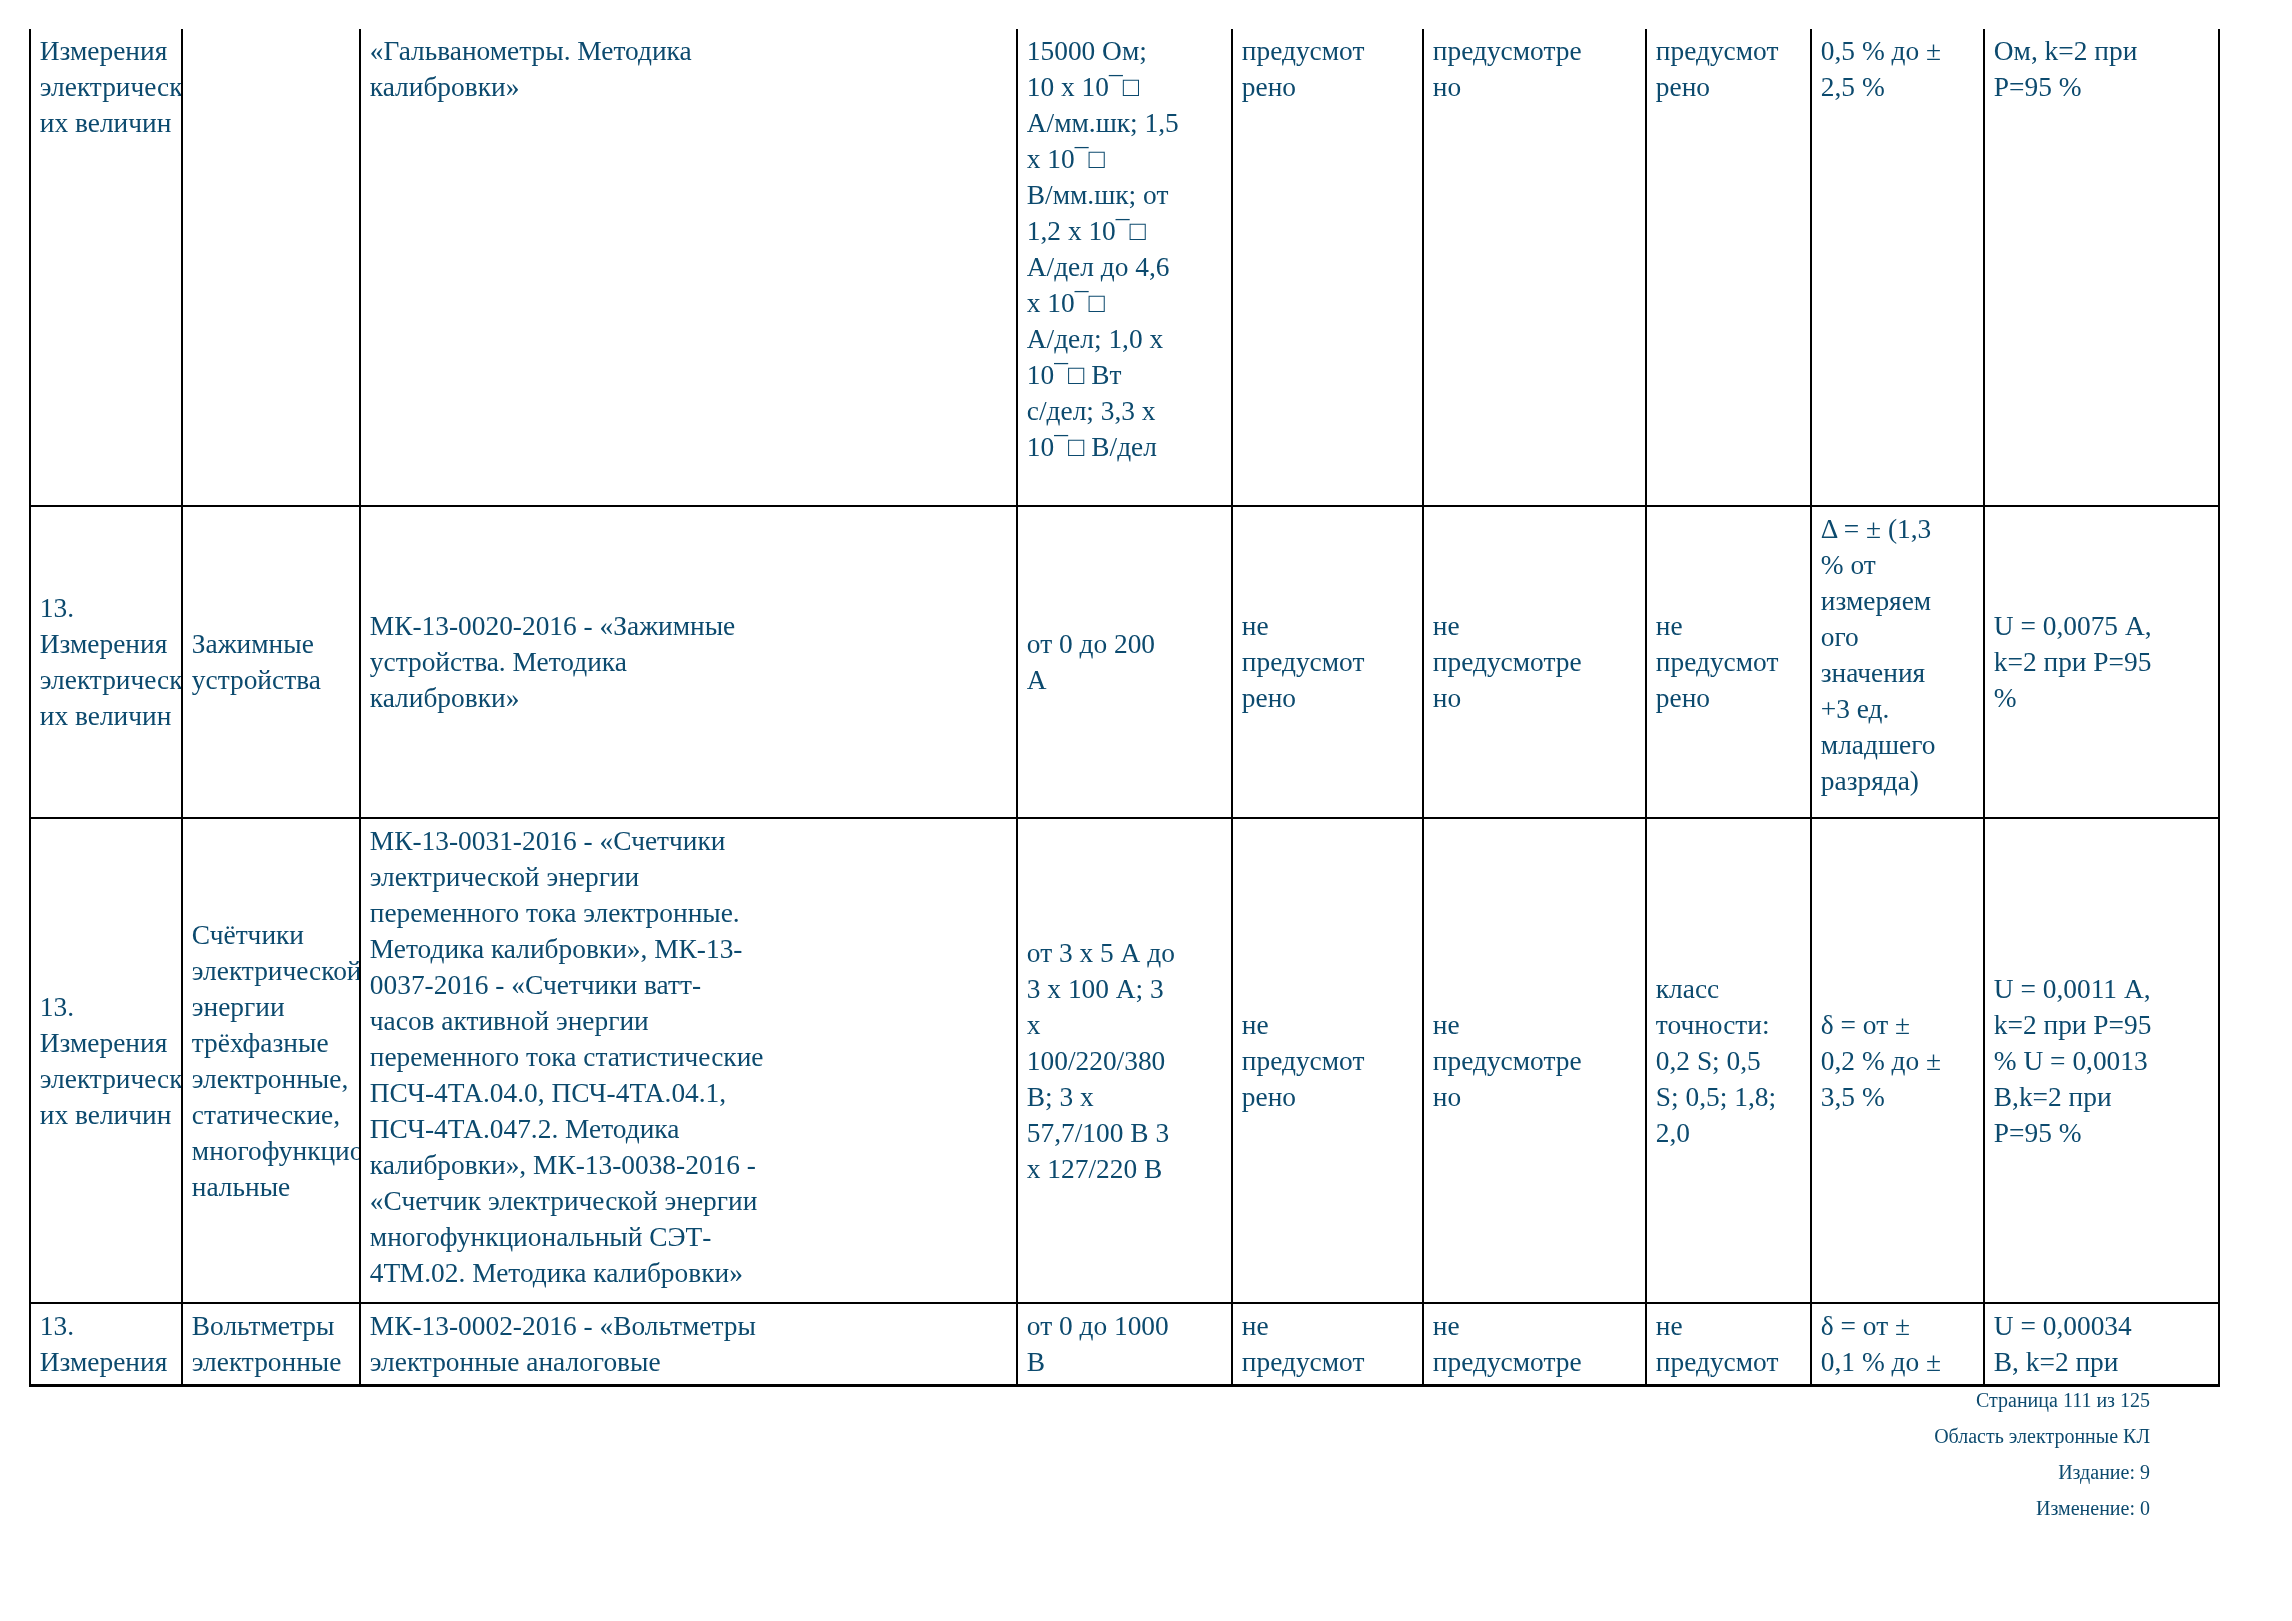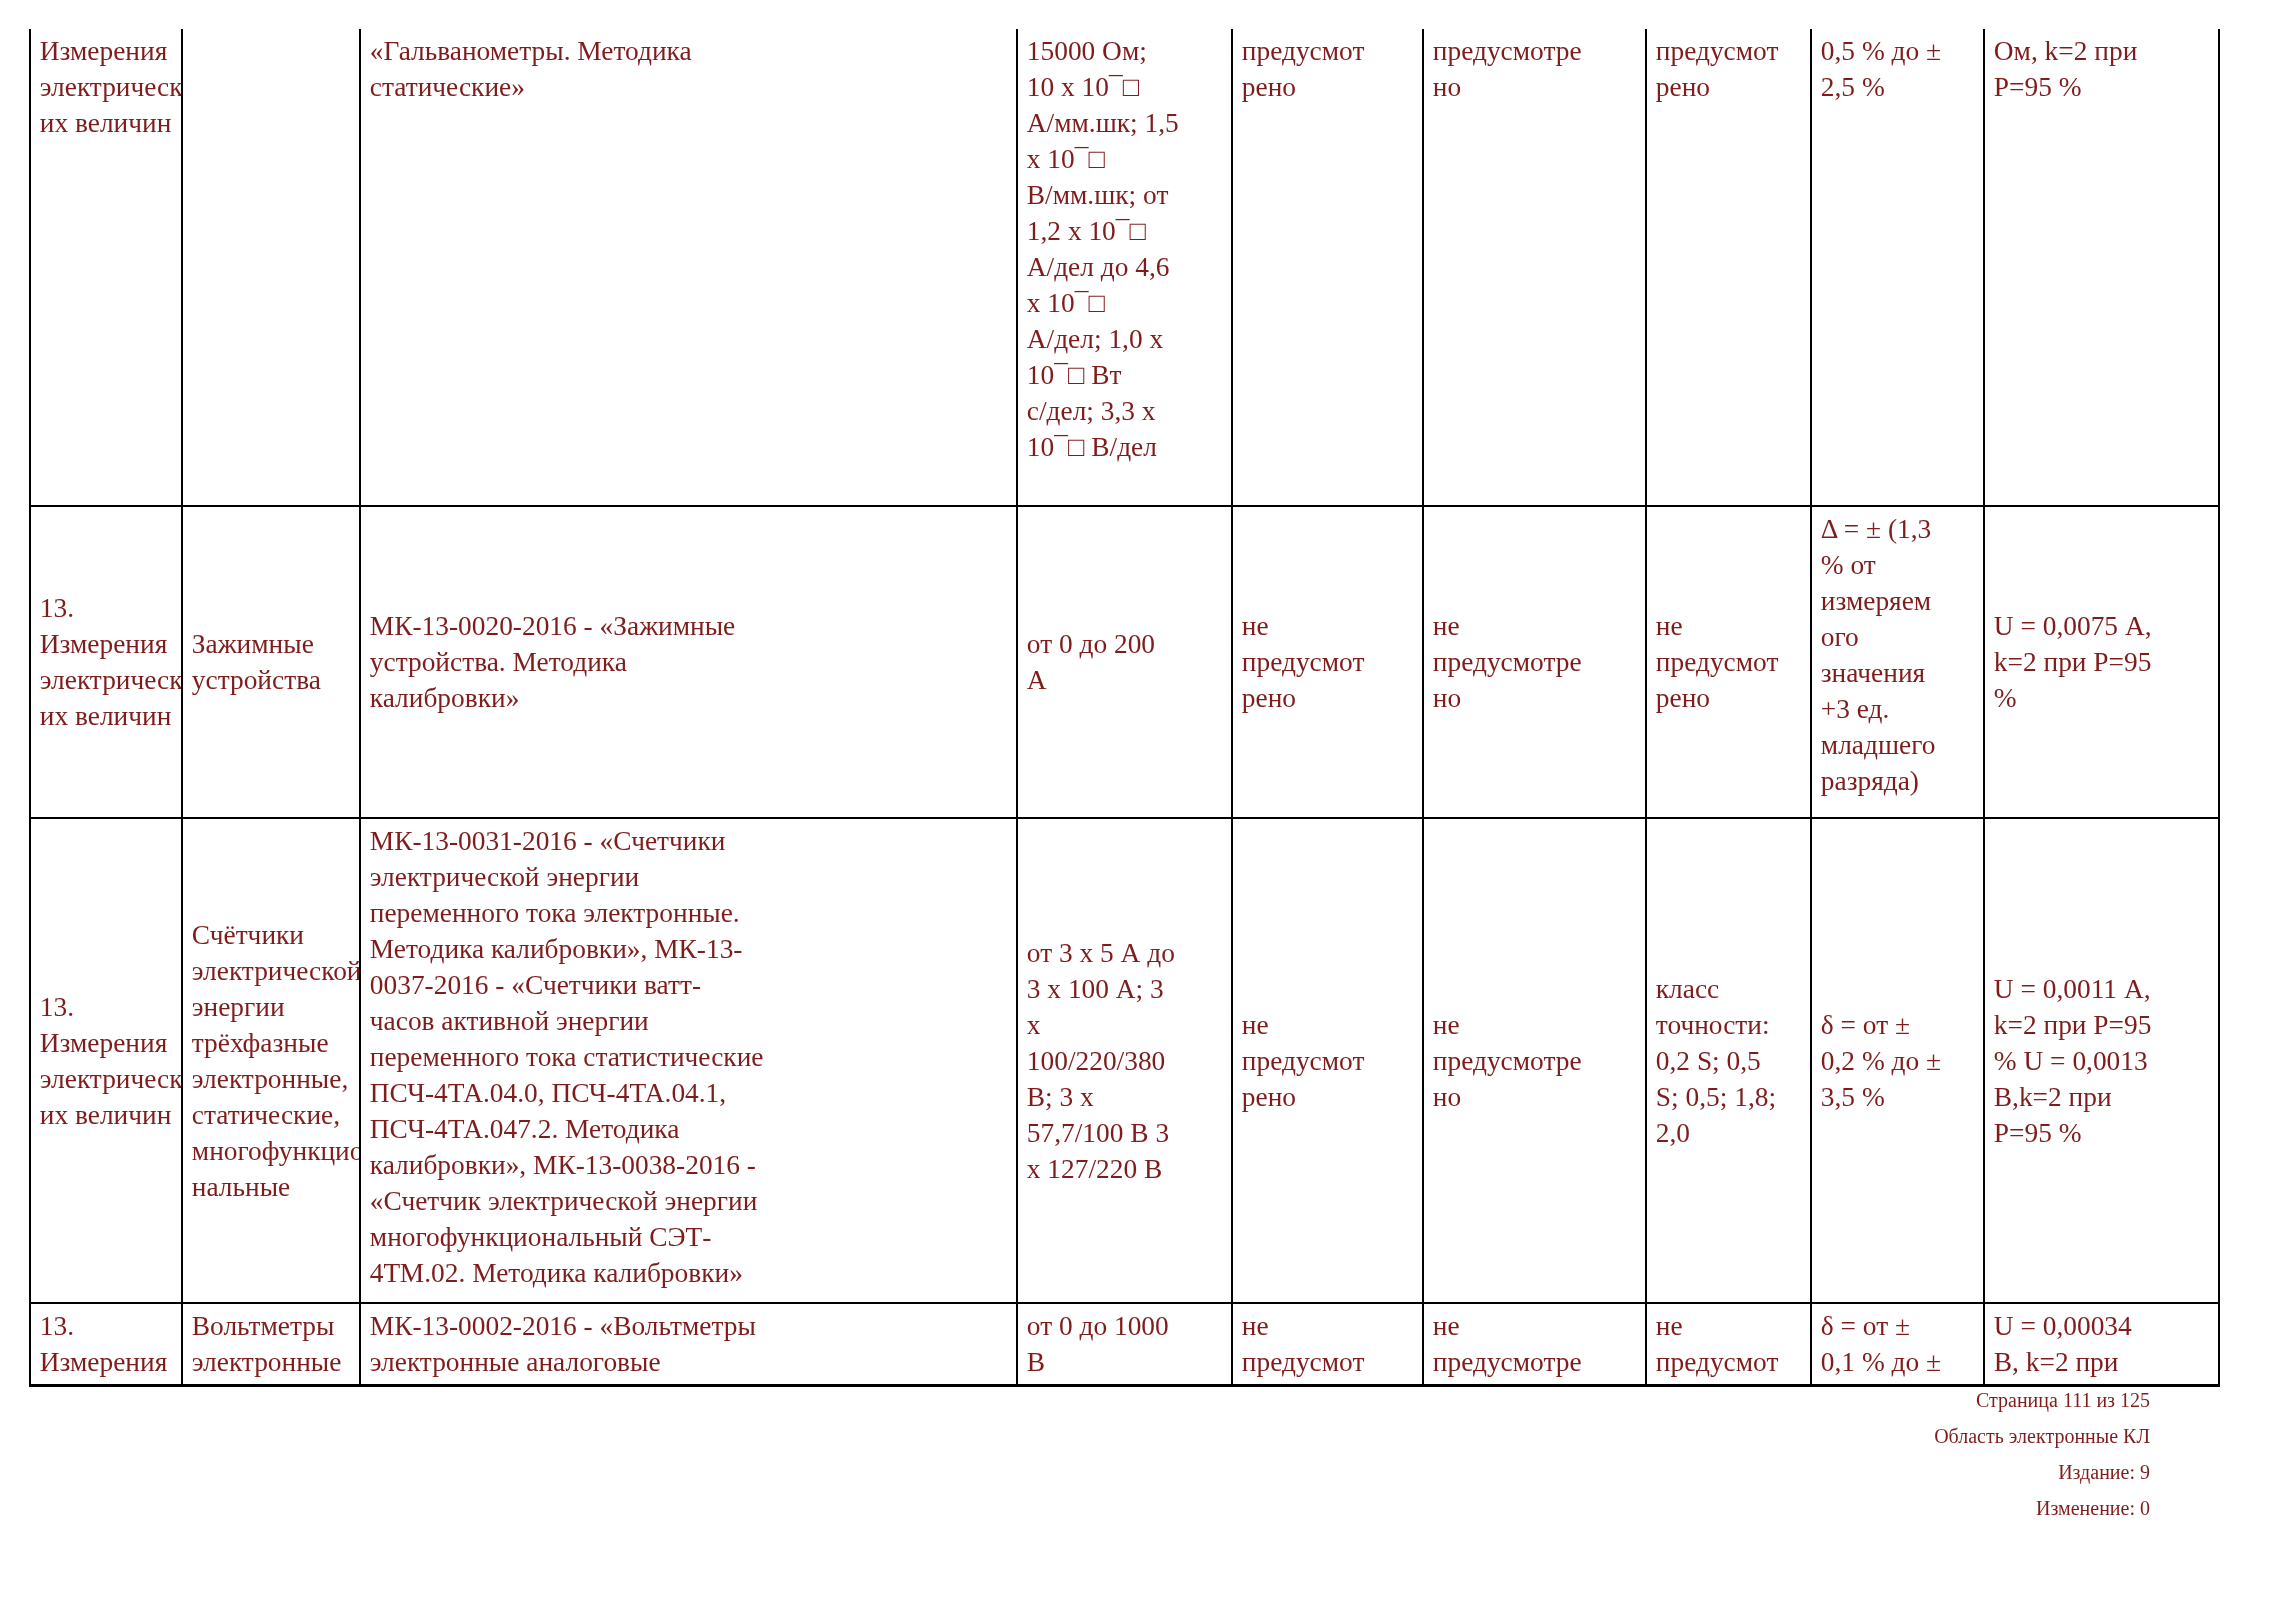--- a/index.html
+++ b/index.html
@@ -2,21 +2,21 @@
 <html><head>
 <meta charset="utf-8">
 <style>
   html, body { margin: 0; padding: 0; background: #e8e8e8; }
   .page {
     position: relative;
     width: 2293px;
     height: 1621px;
     background: #ffffff;
     font-family: "Liberation Serif", "DejaVu Serif", serif;
-    color: #7f1d1d;
+    color: #0c4a6e;
     overflow: hidden;
   }
   table.scope-table {
     position: absolute;
     left: 29px;
     top: 29px;
     width: 2190px;
     border-collapse: collapse;
     table-layout: fixed;
   }
@@ -58,21 +58,21 @@
         <col style="width:173px">
         <col style="width:235px">
     </colgroup>
     <tbody>
       <tr class="row-cont" style="height:477px">
         <td>Измерения
 электрическ
 их величин</td>
         <td></td>
         <td>«Гальванометры. Методика
-статические»</td>
+калибровки»</td>
         <td>15000 Ом;
 10 x 10¯□
 А/мм.шк; 1,5
 x 10¯□
 В/мм.шк; от
 1,2 x 10¯□
 А/дел до 4,6
 x 10¯□
 А/дел; 1,0 x
 10¯□ Вт

